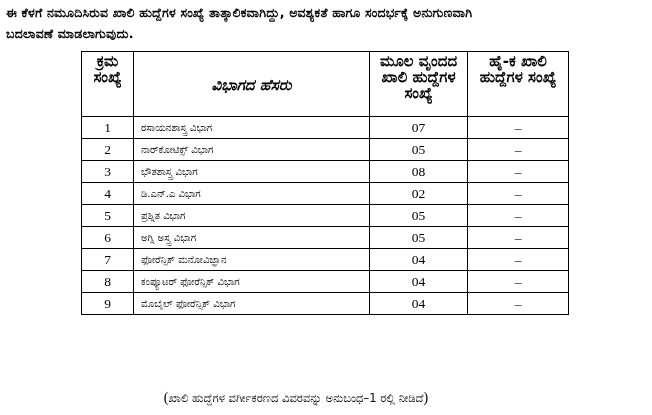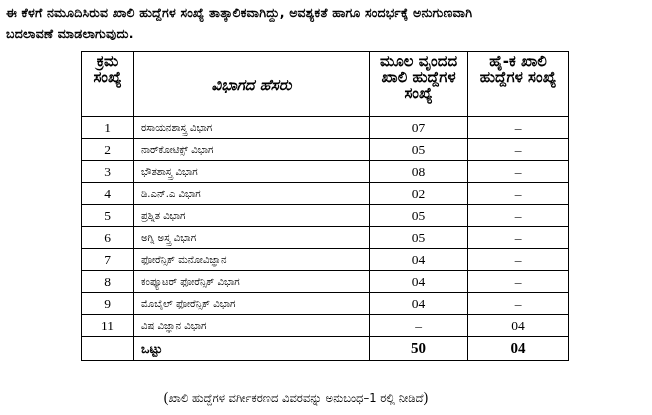--- a/index.html
+++ b/index.html
@@ -97,31 +97,19 @@
     <td class="name">ಕಂಪ್ಯೂಟರ್ ಫೋರೆನ್ಸಿಕ್ ವಿಭಾಗ</td>
     <td class="val">04</td>
     <td class="dash">–</td>
   </tr>
   <tr class="row">
     <td class="num">9</td>
     <td class="name">ಮೊಬೈಲ್ ಫೋರೆನ್ಸಿಕ್ ವಿಭಾಗ</td>
     <td class="val">04</td>
     <td class="dash">–</td>
   </tr>
-  <tr class="row">
-    <td class="num">11</td>
-    <td class="name">ವಿಷ ವಿಜ್ಞಾನ ವಿಭಾಗ</td>
-    <td class="val">–</td>
-    <td class="dash">04</td>
-  </tr>
 
-  <tr class="total">
-    <td class="num"></td>
-    <td class="name">ಒಟ್ಟು</td>
-    <td class="val">50</td>
-    <td class="val">04</td>
-  </tr>
 </tbody>
   </table>
 
 <div class="foot">
   <span class="paren">(</span><span>ಖಾಲಿ ಹುದ್ದೆಗಳ ವರ್ಗೀಕರಣದ ವಿವರವನ್ನು ಅನುಬಂಧ–1 ರಲ್ಲಿ ನೀಡಿದೆ</span><span class="paren">)</span>
 </div>
 
 </body></html>

